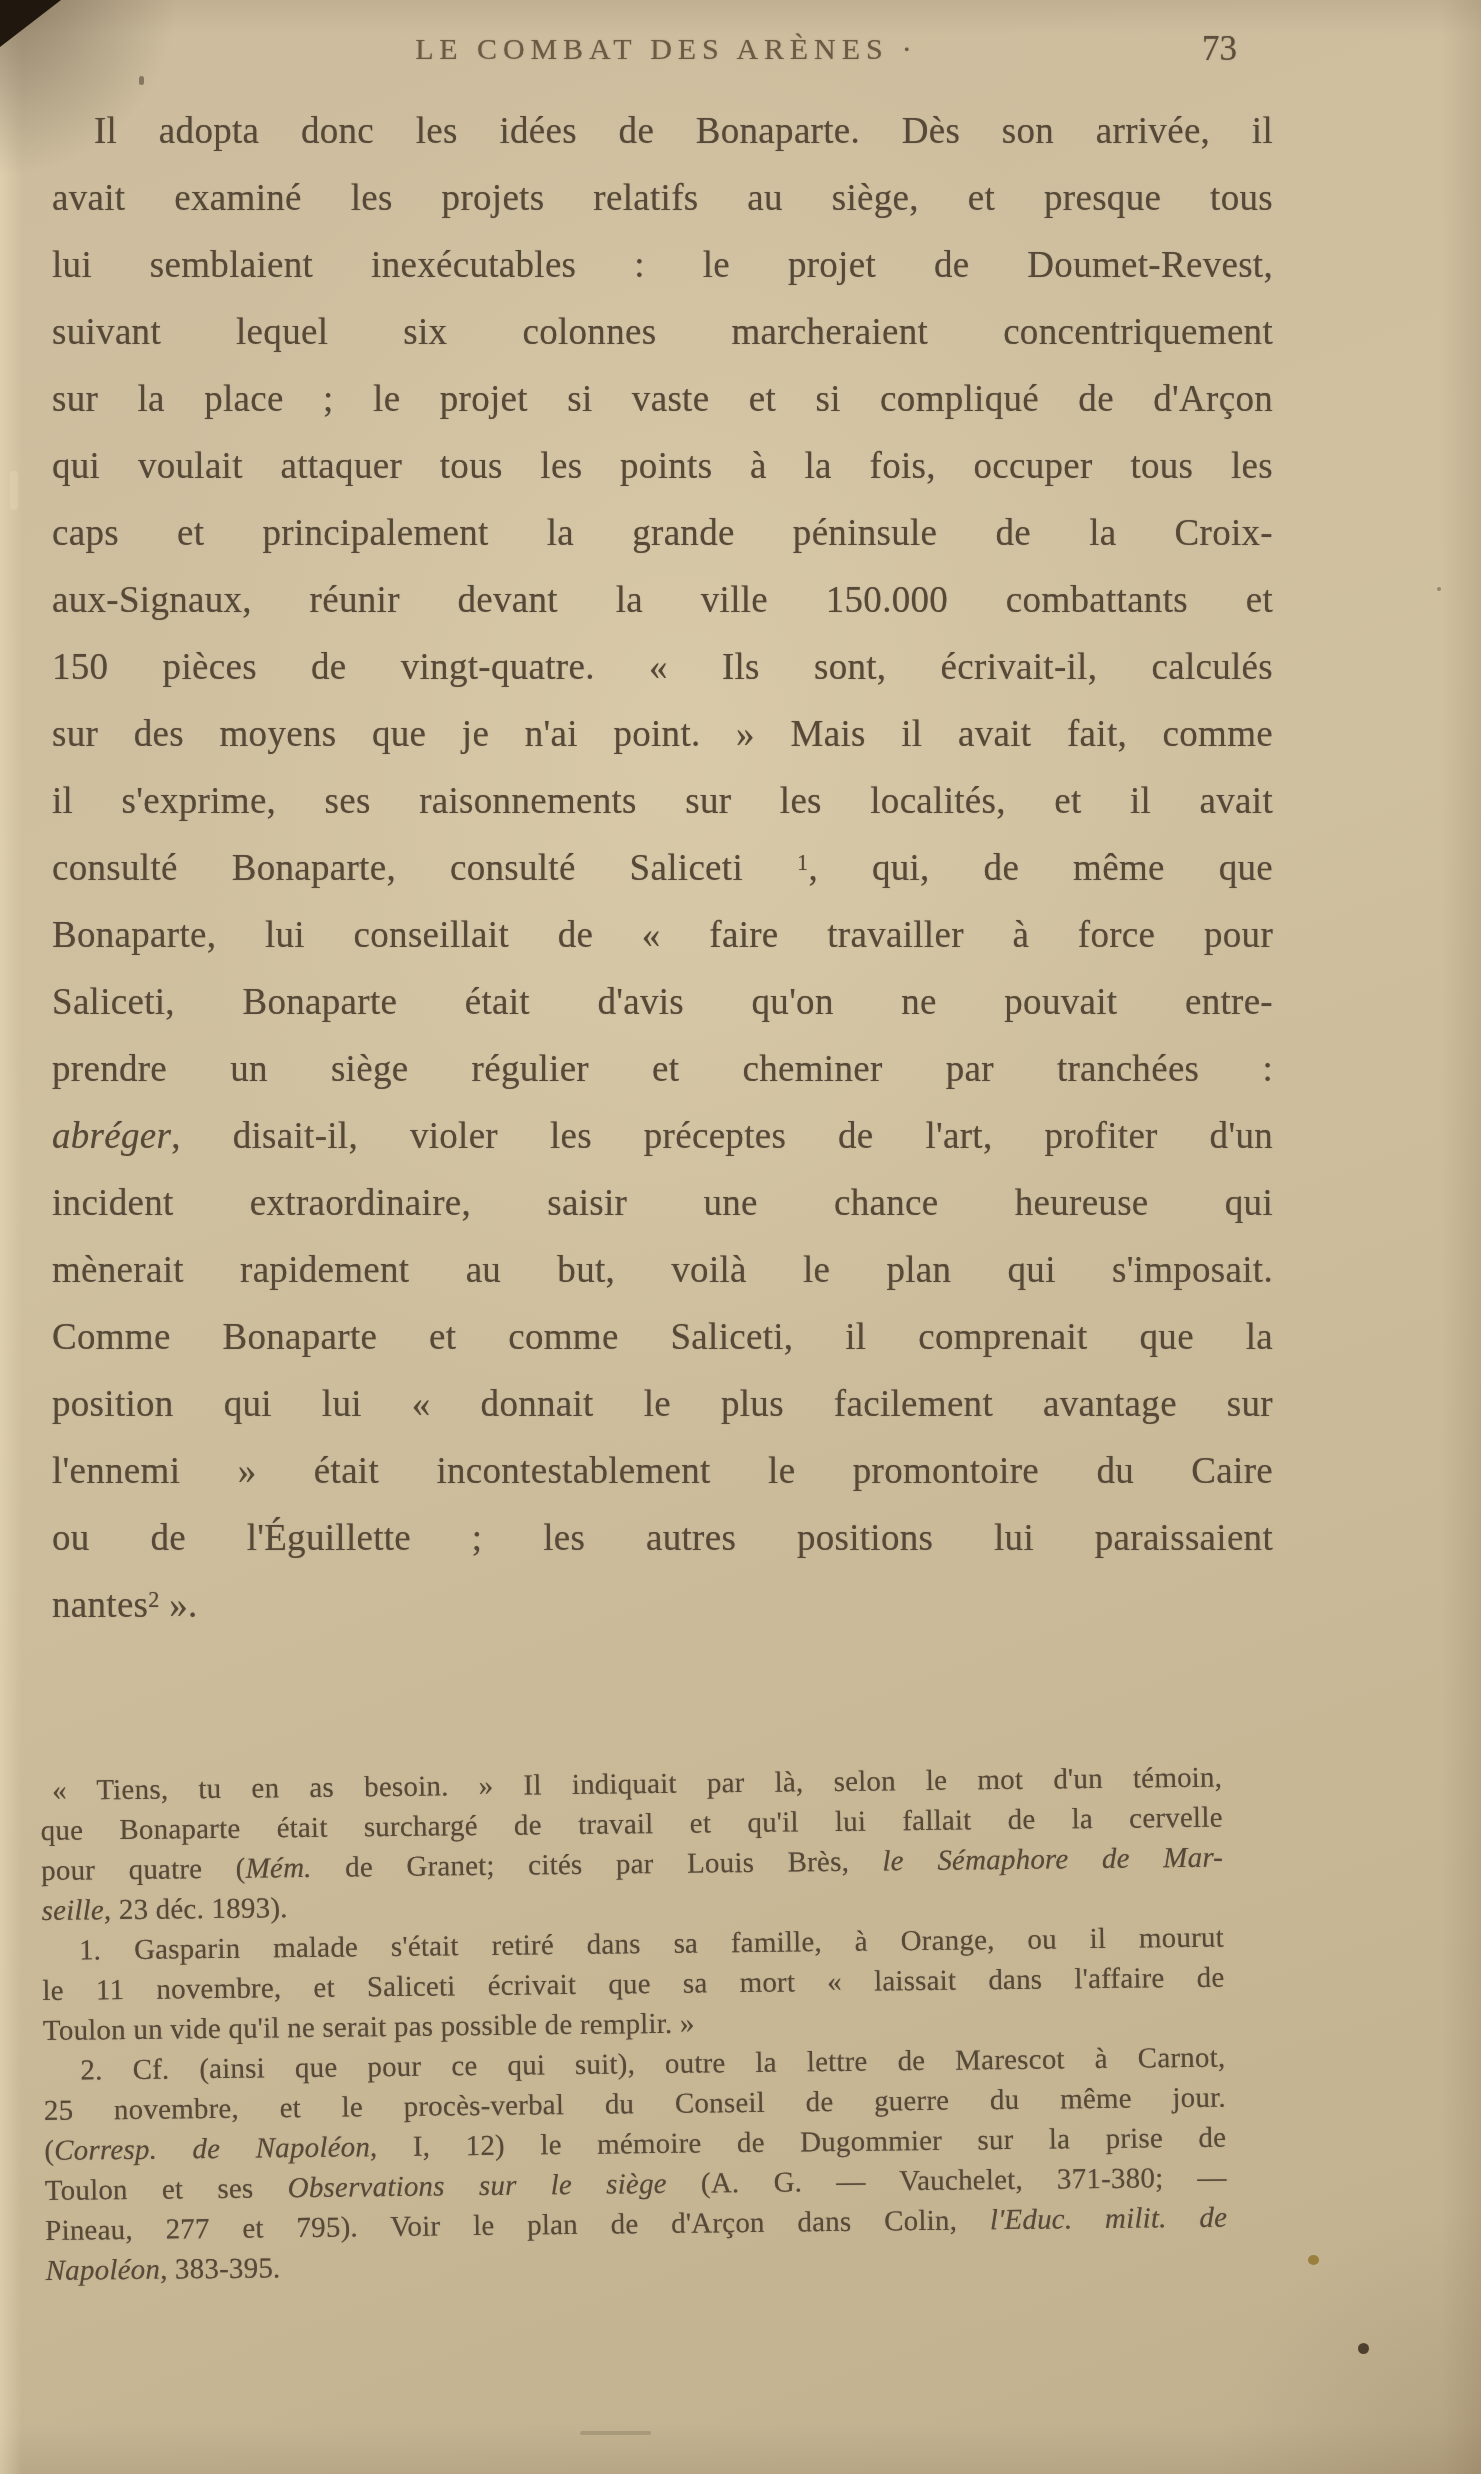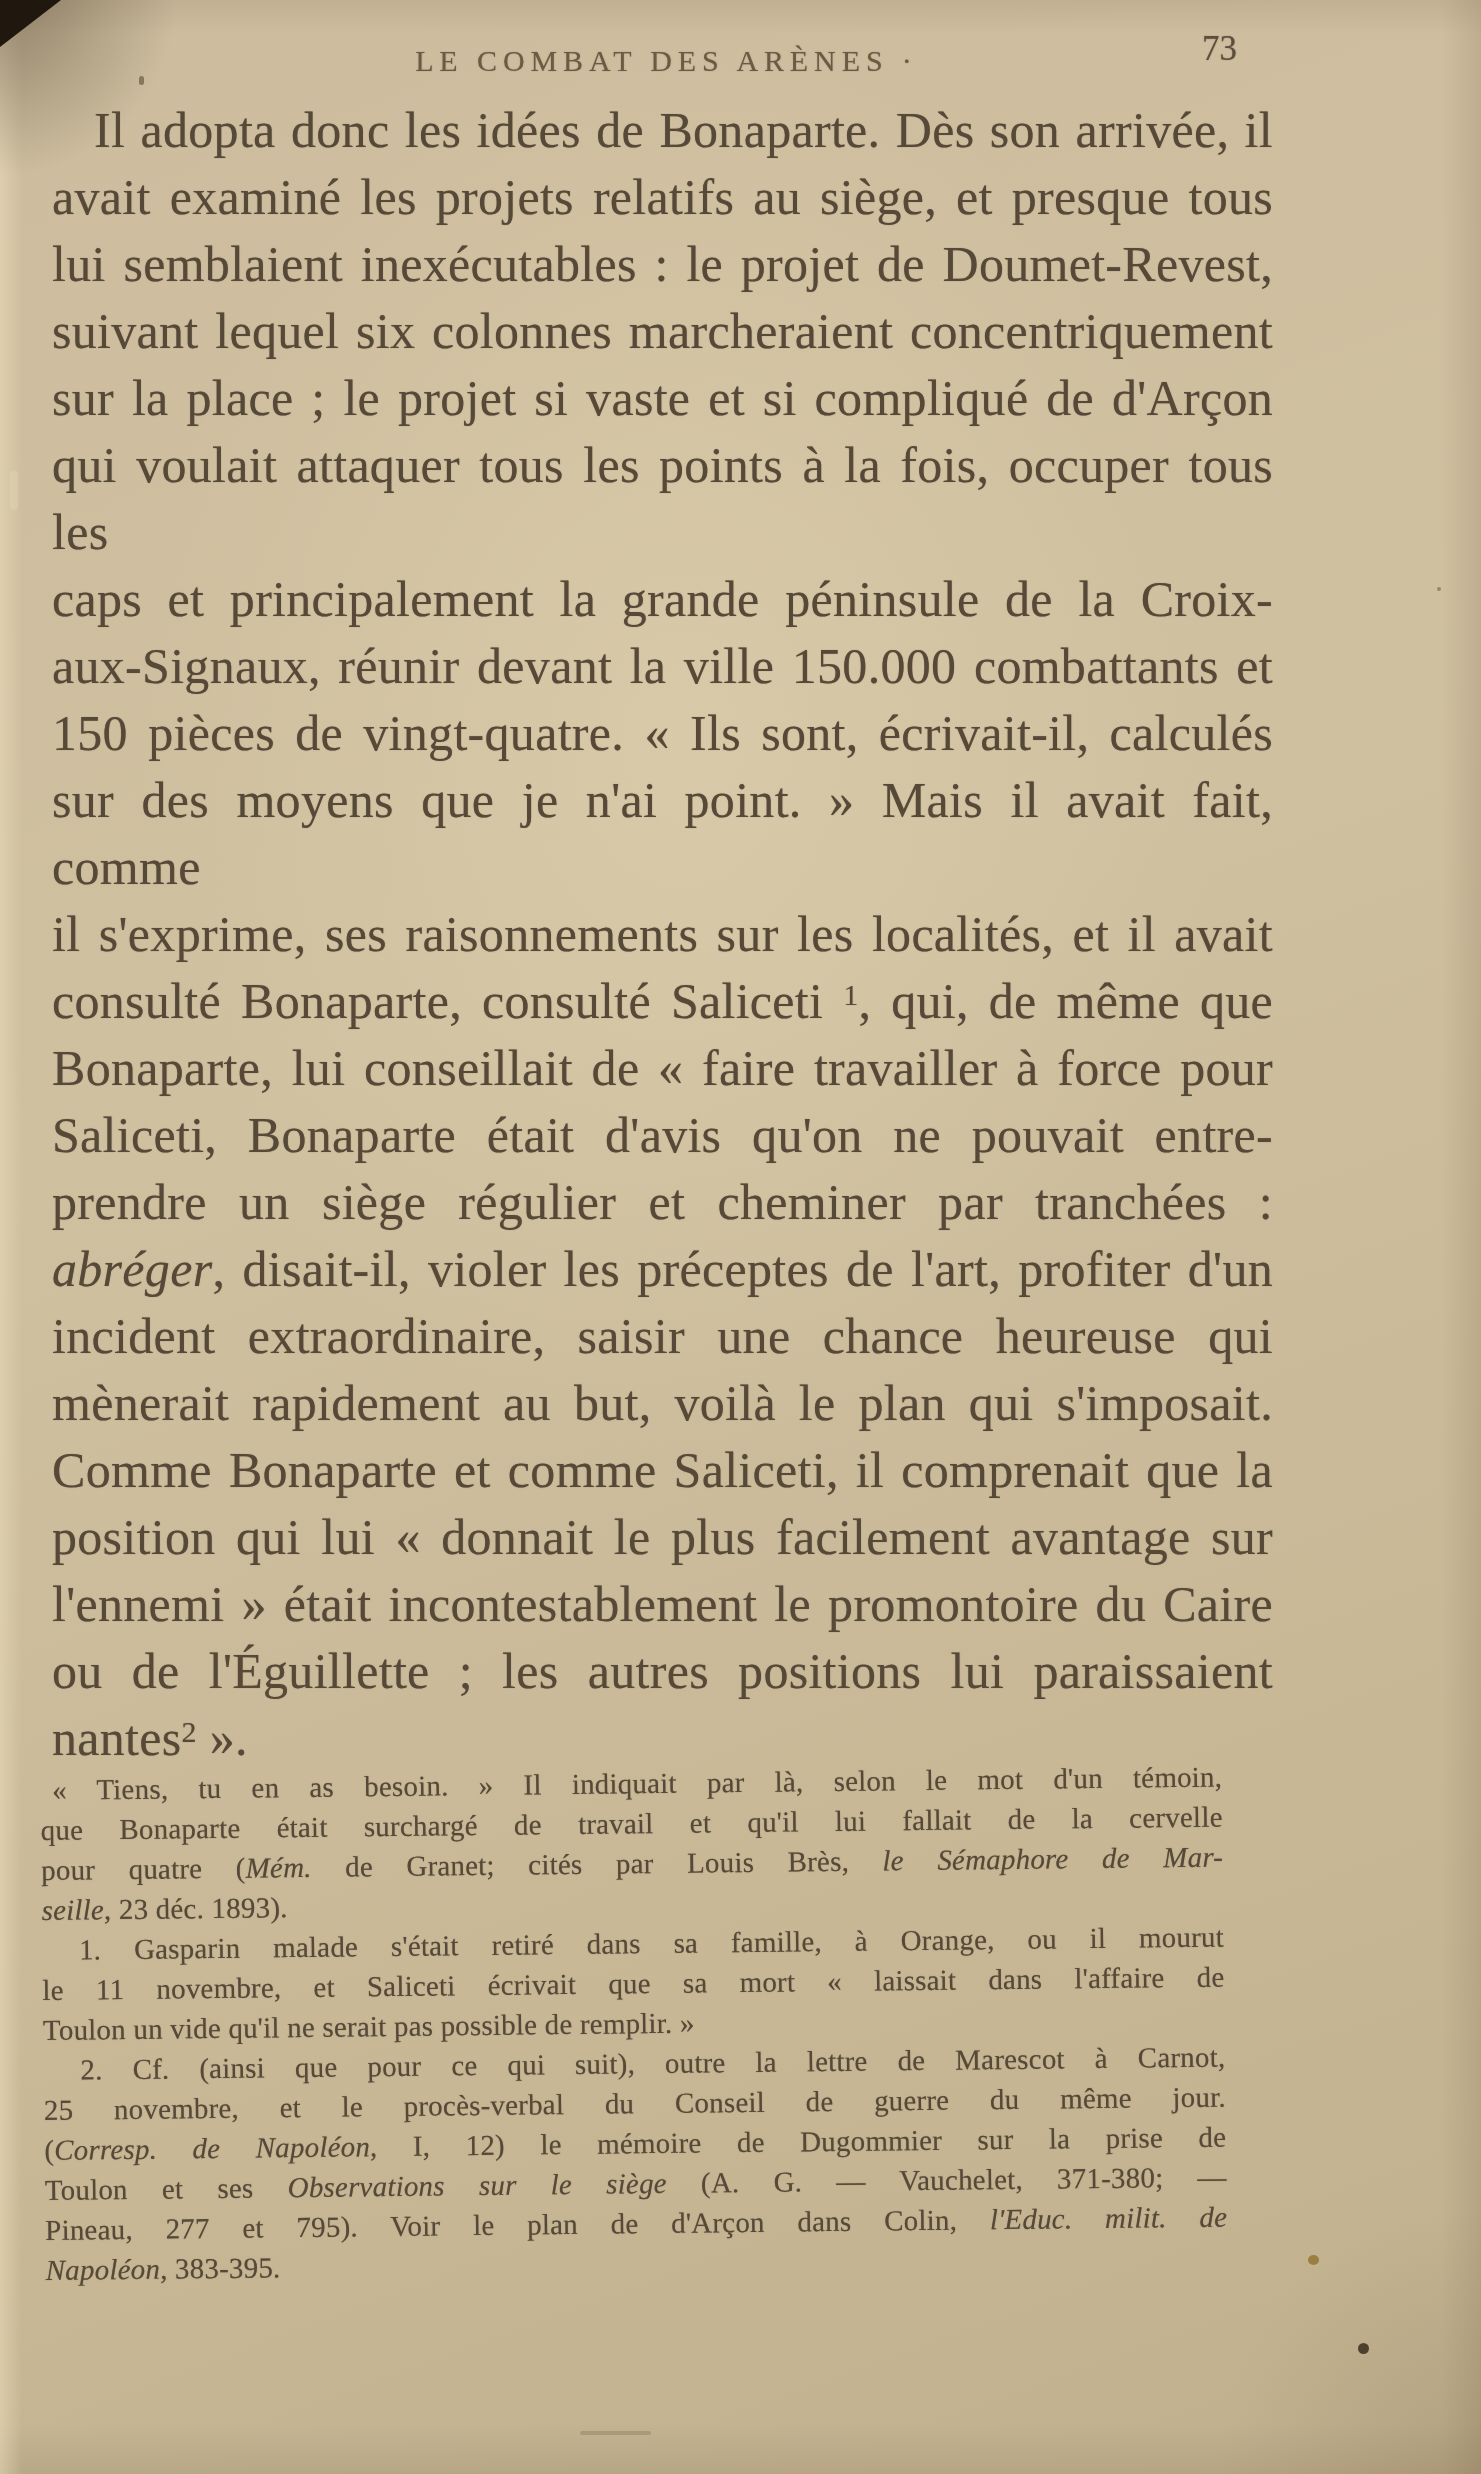--- a/index.html
+++ b/index.html
@@ -17,34 +17,34 @@
       radial-gradient(ellipse 798px 1050px at 46% 30%, rgba(224,209,175,0.55), rgba(224,209,175,0) 68%),
       linear-gradient(160deg, #cdbd9e 0%, #cfc0a0 40%, #c7b795 75%, #c1b08e 100%);
   }
   .ink{ color:#564938; text-shadow:0 0 1px rgba(84,71,54,0.55); }
   #corner-wedge{
     position:absolute;left:0;top:0;width:61px;height:47px;
     background:#20180f;
     clip-path:polygon(0 0, 100% 0, 0 100%);
   }
   #header-title{
-    position:absolute;left:277px;top:44px;width:773px;
+    position:absolute;left:277px;top:32px;width:773px;
     text-align:center;font-size:30px;letter-spacing:5.9px;
     color:#6b5b45;text-shadow:0 0 1.3px rgba(107,91,69,0.6);
     white-space:nowrap;
   }
   #header-title .hdr-dot{margin-left:13.4px;letter-spacing:0;}
   #page-number{
     position:absolute;left:1202px;top:28.6px;width:84px;
     text-align:left;font-size:35px;color:#5d4f3d;
     text-shadow:0 0 1.3px rgba(93,79,61,0.6);
   }
   #main-block{
     position:absolute;left:52px;top:97px;width:1221px;
-    font-size:50px;line-height:67px;letter-spacing:0.3px;
+    font-size:37px;line-height:67px;letter-spacing:0.3px;
   }
   .fnote-wrap{
     position:absolute;left:40px;top:1770px;width:1182px;
     transform:rotate(-0.65deg);transform-origin:0 0;
     font-size:29px;line-height:40px;letter-spacing:0.2px;
   }
   .tline{
     text-align:justify;text-align-last:justify;
     white-space:normal;
   }

